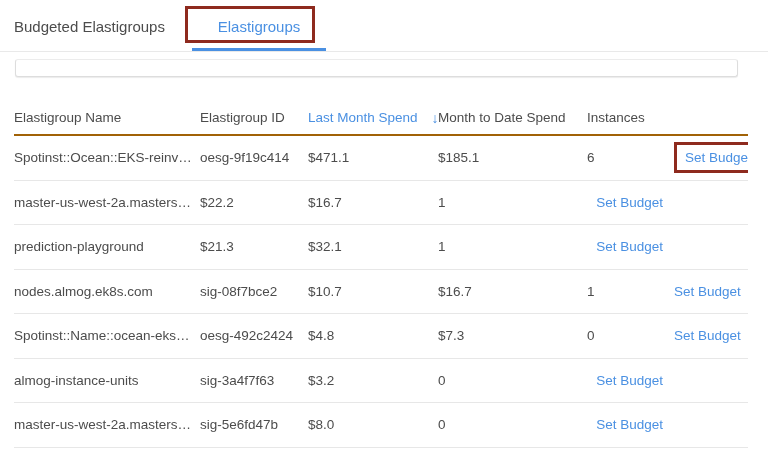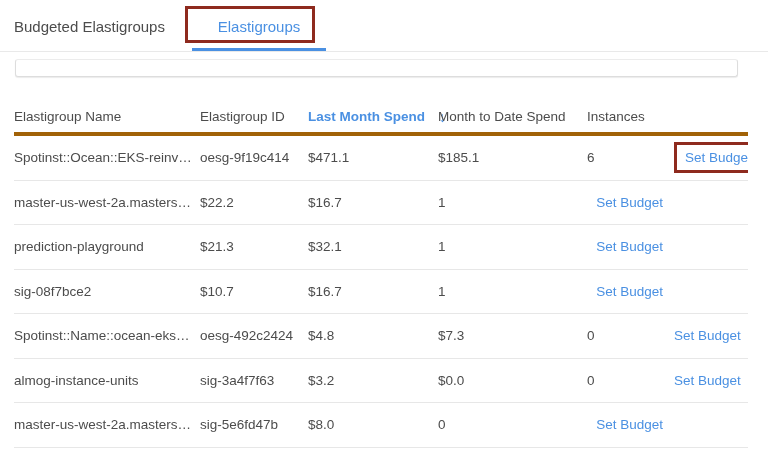--- a/index.html
+++ b/index.html
@@ -28,23 +28,23 @@
     background:#fff;border:1px solid #ddd;border-top-color:#ececec;border-radius:3px;
     box-shadow:0 1px 1px rgba(0,0,0,0.08);
   }
   
   .table{position:absolute;left:14px;top:101px;width:734px;font-size:13.5px;}
   .thead,.trow{
     display:grid;
     grid-template-columns:186px 108px 130px 149px 87px 74px;
     align-items:center;
   }
-  .thead{height:35px;border-bottom:4px solid #a16207;}
+  .thead{height:35px;border-bottom:2px solid #a16207;}
   .th{color:var(--text);white-space:nowrap;}
-  .th.sortable-active{color:var(--blue);display:flex;align-items:flex-start;font-weight:bold;}
+  .th.sortable-active{color:var(--blue);display:flex;align-items:flex-start;}
   .sort-arrow{color:var(--blue);margin-left:14px;font-size:14px;}
   .trow{height:44.5px;border-bottom:1px solid var(--divider);}
   .cell{white-space:nowrap;overflow:hidden;}
   .cell.action{text-align:right;}
   .link{color:var(--blue);text-decoration:none;display:inline-block;margin-right:11px;cursor:pointer;}
   .link.annotated{margin-right:0;border:3px solid var(--red);padding:5px 8px;}
 </style>
 </head>
 <body>
 
@@ -99,20 +99,21 @@
     <div class="cell">prediction-playground</div>
     <div class="cell">$21.3</div>
     <div class="cell">$32.1</div>
     <div class="cell">1</div>
     <div class="cell action">
       <a class="link">Set Budget</a>
     </div>
   </div>
 
   <div class="trow">
+    <div class="cell">nodes.almog.ek8s.com</div>
     <div class="cell">sig-08f7bce2</div>
     <div class="cell">$10.7</div>
     <div class="cell">$16.7</div>
     <div class="cell">1</div>
     <div class="cell action">
       <a class="link">Set Budget</a>
     </div>
   </div>
 
   <div class="trow">
@@ -123,21 +124,20 @@
     <div class="cell">0</div>
     <div class="cell action">
       <a class="link">Set Budget</a>
     </div>
   </div>
 
   <div class="trow">
     <div class="cell">almog-instance-units</div>
     <div class="cell">sig-3a4f7f63</div>
     <div class="cell">$3.2</div>
-    <div class="cell">$0.0</div>
     <div class="cell">0</div>
     <div class="cell action">
       <a class="link">Set Budget</a>
     </div>
   </div>
 
   <div class="trow">
     <div class="cell">master-us-west-2a.masters…</div>
     <div class="cell">sig-5e6fd47b</div>
     <div class="cell">$8.0</div>

